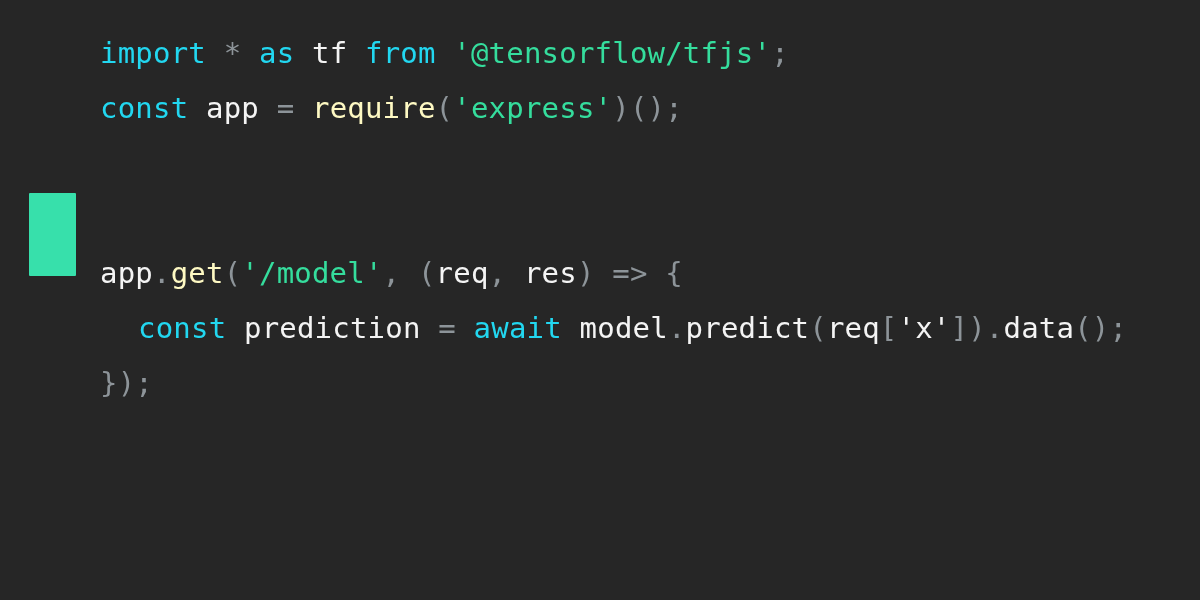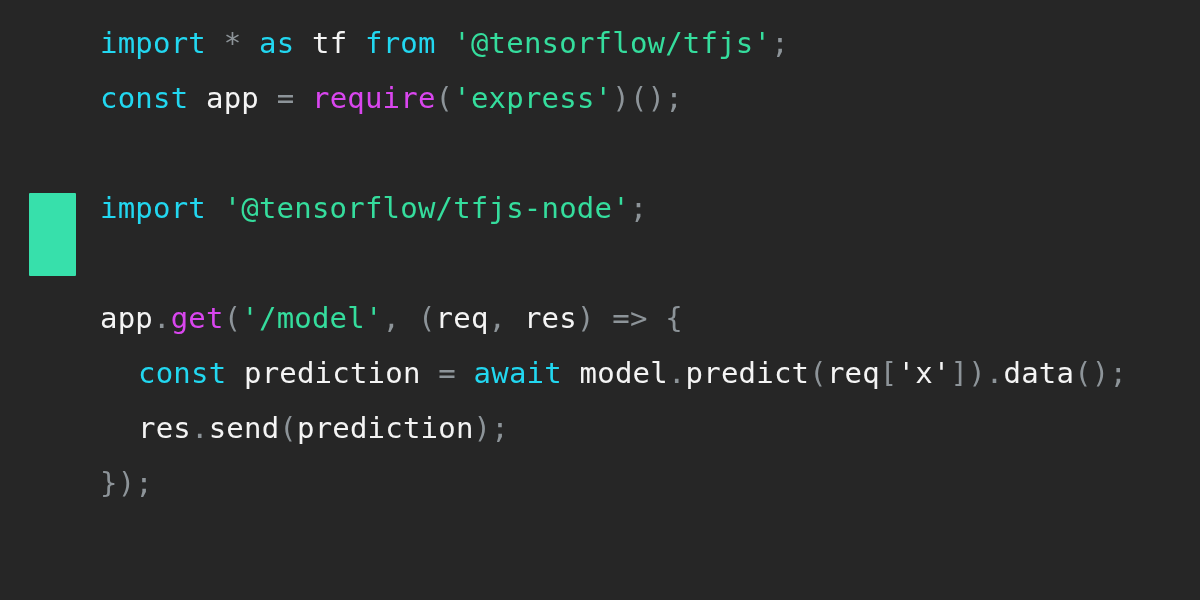--- a/index.html
+++ b/index.html
@@ -17,21 +17,21 @@
   }
 
   
   .code-block {
     position: absolute;
     left: 0;
     top: 0;
     width: 1200px;
     height: 600px;
     box-sizing: border-box;
-    padding: 16px 0 0 0;
+    padding: 26px 0 0 0;
   }
 
   .code-line {
     position: relative;
     height: 55px;
     line-height: 55px;
     padding-left: 100px;
     font-size: 29px;
     letter-spacing: 0.2px;
     white-space: pre;
@@ -56,32 +56,30 @@
   .marker-block {
     position: absolute;
     left: 29px;
     top: 193px;
     width: 47px;
     height: 83px;
     background: #37e0ab;
     border-radius: 1px;
   }
 </style>
-<style>.tok-kw{color:#22d7f0;}.tok-str{color:#35dd9d;}.tok-plain{color:#f4f4f4;}.tok-punc{color:#8d9499;}.tok-fn{color:#d946ef;}.marker-block{background:#37e0ab;}#screenshot{background:#262626;}</style></head>
+<style>.tok-kw{color:#22d7f0;}.tok-str{color:#35dd9d;}.tok-plain{color:#f4f4f4;}.tok-punc{color:#8d9499;}.tok-fn{color:#fef9c3;}.marker-block{background:#37e0ab;}#screenshot{background:#262626;}</style></head>
 <body>
 
 <div id="screenshot">
 
   <div class="code-block" id="code-block">
       <div class="code-line"><span class="tok-kw">import</span><span class="tok-plain"> </span><span class="tok-punc">*</span><span class="tok-plain"> </span><span class="tok-kw">as</span><span class="tok-plain"> </span><span class="tok-plain">tf</span><span class="tok-plain"> </span><span class="tok-kw">from</span><span class="tok-plain"> </span><span class="tok-str">'@tensorflow/tfjs'</span><span class="tok-punc">;</span></div>
       <div class="code-line"><span class="tok-kw">const</span><span class="tok-plain"> </span><span class="tok-plain">app</span><span class="tok-plain"> </span><span class="tok-punc">=</span><span class="tok-plain"> </span><span class="tok-fn">require</span><span class="tok-punc">(</span><span class="tok-str">'express'</span><span class="tok-punc">)()</span><span class="tok-punc">;</span></div>
       <div class="code-line blank"></div>
-      <div class="code-line"><span class="tok-kw">import</span><span class="tok-plain"> </span><span class="tok-str">'@tensorflow/tfjs-node'</span><span class="tok-punc">;</span></div>
       <div class="code-line blank"></div>
       <div class="code-line"><span class="tok-plain">app</span><span class="tok-punc">.</span><span class="tok-fn">get</span><span class="tok-punc">(</span><span class="tok-str">'/model'</span><span class="tok-punc">,</span><span class="tok-plain"> </span><span class="tok-punc">(</span><span class="tok-plain">req</span><span class="tok-punc">,</span><span class="tok-plain"> </span><span class="tok-plain">res</span><span class="tok-punc">)</span><span class="tok-plain"> </span><span class="tok-punc">=&gt;</span><span class="tok-plain"> </span><span class="tok-punc">{</span></div>
       <div class="code-line"><span class="indent"></span><span class="tok-kw">const</span><span class="tok-plain"> </span><span class="tok-plain">prediction</span><span class="tok-plain"> </span><span class="tok-punc">=</span><span class="tok-plain"> </span><span class="tok-kw">await</span><span class="tok-plain"> </span><span class="tok-plain">model</span><span class="tok-punc">.</span><span class="tok-plain">predict</span><span class="tok-punc">(</span><span class="tok-plain">req</span><span class="tok-punc">[</span><span class="tok-plain">'x'</span><span class="tok-punc">]</span><span class="tok-punc">)</span><span class="tok-punc">.</span><span class="tok-plain">data</span><span class="tok-punc">()</span><span class="tok-punc">;</span></div>
-      <div class="code-line"><span class="indent"></span><span class="tok-plain">res</span><span class="tok-punc">.</span><span class="tok-plain">send</span><span class="tok-punc">(</span><span class="tok-plain">prediction</span><span class="tok-punc">)</span><span class="tok-punc">;</span></div>
       <div class="code-line"><span class="tok-punc">});</span></div>
     </div>
 
   <div class="marker-block"></div>
 
 </div>
 
 </body></html>

